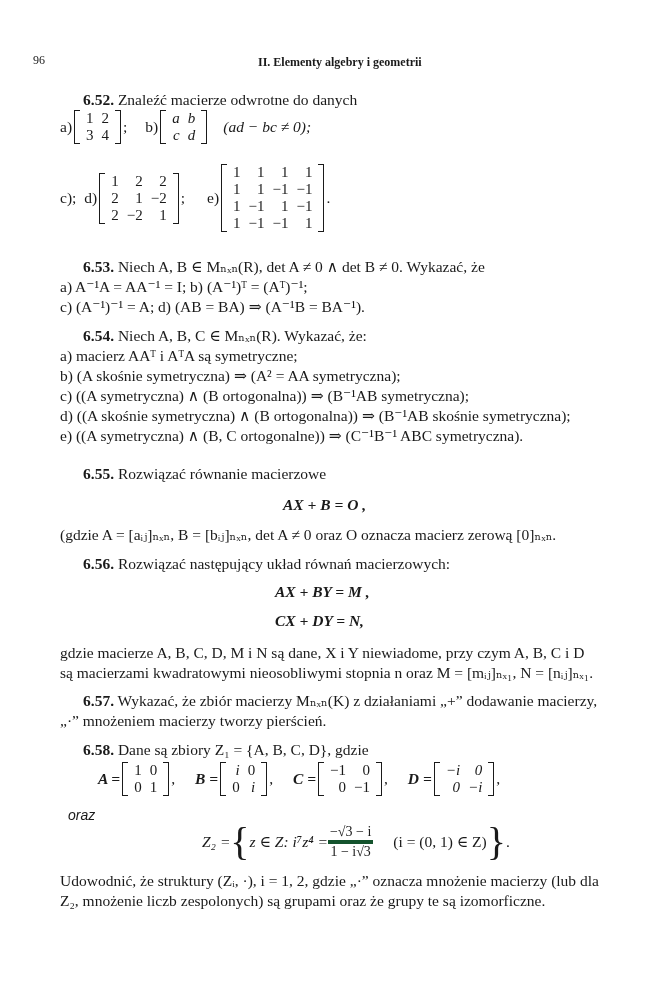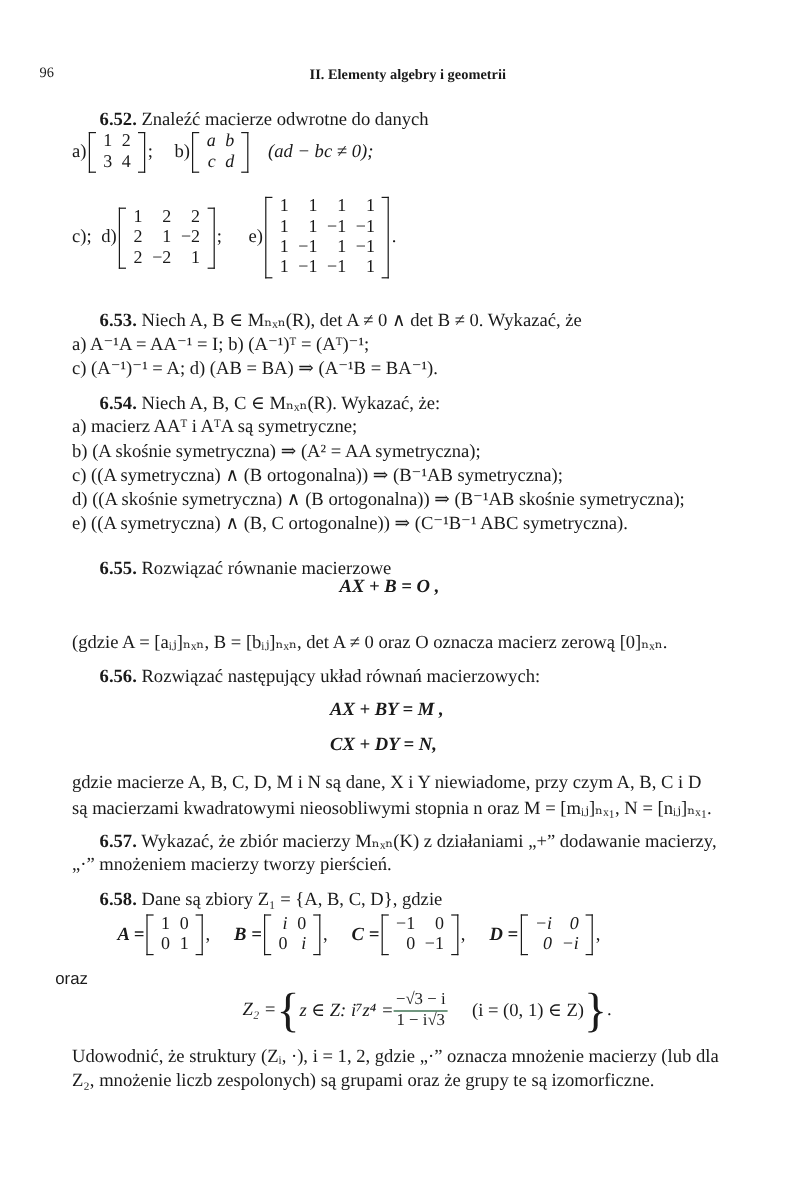--- a/index.html
+++ b/index.html
@@ -10,21 +10,21 @@
   .i { font-style:italic; }
   .bi { font-weight:bold; font-style:italic; }
   .mat { display:inline-flex; align-items:stretch; vertical-align:middle; margin:0 2px; }
   .mat .lb, .mat .rb { width:5px; border:1.5px solid #1a1a1a; }
   .mat .lb { border-right:none; }
   .mat .rb { border-left:none; }
   .mat table { border-collapse:collapse; margin:0 2px; }
   .mat td { padding:0 4px; text-align:right; line-height:17px; font-size:15px; }
   .row { display:flex; align-items:center; }
   .frac { display:inline-flex; flex-direction:column; align-items:center; vertical-align:middle; font-size:14px; }
-  .frac .num { border-bottom:1px solid #14532d; padding:0 2px; }
+  .frac .num { border-bottom:4px solid #14532d; padding:0 2px; }
   .big { font-size:40px; font-weight:lighter; line-height:1; vertical-align:middle; }
 </style>
 </head>
 <body>
 
 <div class="abs" style="left:33px;top:53px;font-size:12px;">96</div>
 <div class="abs b" style="left:258px;top:55px;font-size:12px;">II. Elementy algebry i geometrii</div>
 
 <div class="abs" style="left:83px;top:91px;">
   <span class="b">6.52.</span>
@@ -145,21 +145,21 @@
 </div>
 <div class="abs" style="left:60px;top:347px;">a) macierz AAᵀ i AᵀA są symetryczne;</div>
 <div class="abs" style="left:60px;top:367px;">b) (A skośnie symetryczna) ⇒ (A² = AA symetryczna);</div>
 <div class="abs" style="left:60px;top:387px;">c) ((A symetryczna) ∧ (B ortogonalna)) ⇒ (B⁻¹AB symetryczna);</div>
 <div class="abs" style="left:60px;top:407px;">d) ((A skośnie symetryczna) ∧ (B ortogonalna)) ⇒ (B⁻¹AB skośnie symetryczna);</div>
 <div class="abs" style="left:60px;top:427px;">e) ((A symetryczna) ∧ (B, C ortogonalne)) ⇒ (C⁻¹B⁻¹ ABC symetryczna).</div>
 
 <div class="abs" style="left:83px;top:465px;">
   <span class="b">6.55.</span> <span>Rozwiązać równanie macierzowe</span>
 </div>
-<div class="abs bi" style="left:283px;top:480px;">AX + B = O ,</div>
+<div class="abs bi" style="left:283px;top:496px;">AX + B = O ,</div>
 <div class="abs" style="left:60px;top:526px;">(gdzie A = [aᵢⱼ]ₙₓₙ, B = [bᵢⱼ]ₙₓₙ, det A ≠ 0 oraz O oznacza macierz zerową [0]ₙₓₙ.</div>
 
 <div class="abs" style="left:83px;top:555px;">
   <span class="b">6.56.</span> <span>Rozwiązać następujący układ równań macierzowych:</span>
 </div>
 <div class="abs bi" style="left:275px;top:583px;">AX + BY = M ,</div>
 <div class="abs bi" style="left:275px;top:612px;">CX + DY = N,</div>
 <div class="abs" style="left:60px;top:644px;">gdzie macierze A, B, C, D, M i N są dane, X i Y niewiadome, przy czym A, B, C i D</div>
 <div class="abs" style="left:60px;top:664px;">są macierzami kwadratowymi nieosobliwymi stopnia n oraz M = [mᵢⱼ]ₙₓ₁, N = [nᵢⱼ]ₙₓ₁.</div>
 
@@ -239,21 +239,21 @@
           <tr>
             <td>0</td>
             <td>−i</td>
           </tr>
         </tbody>
       </table>
       <span class="rb"></span>
     </span>
   <span>,</span>
 </div>
-<div class="abs" style="left:46px;top:807px;font-family:'Liberation Sans',sans-serif;font-size:14px;">oraz</div>
+<div class="abs" style="left:68px;top:807px;font-family:'Liberation Sans',sans-serif;font-size:14px;font-style:italic;">oraz</div>
 
 <div class="abs row" style="left:202px;top:822px;">
   <span class="i">Z₂ = </span>
   <span class="big">{</span>
   <span class="i">z ∈ Z:  i⁷z⁴ =</span>
   <span class="frac">
       <span class="num">−√3 − i</span>
       <span>1 − i√3</span>
     </span>
   <span style="margin-left:20px;">(i = (0, 1) ∈ Z)</span>

